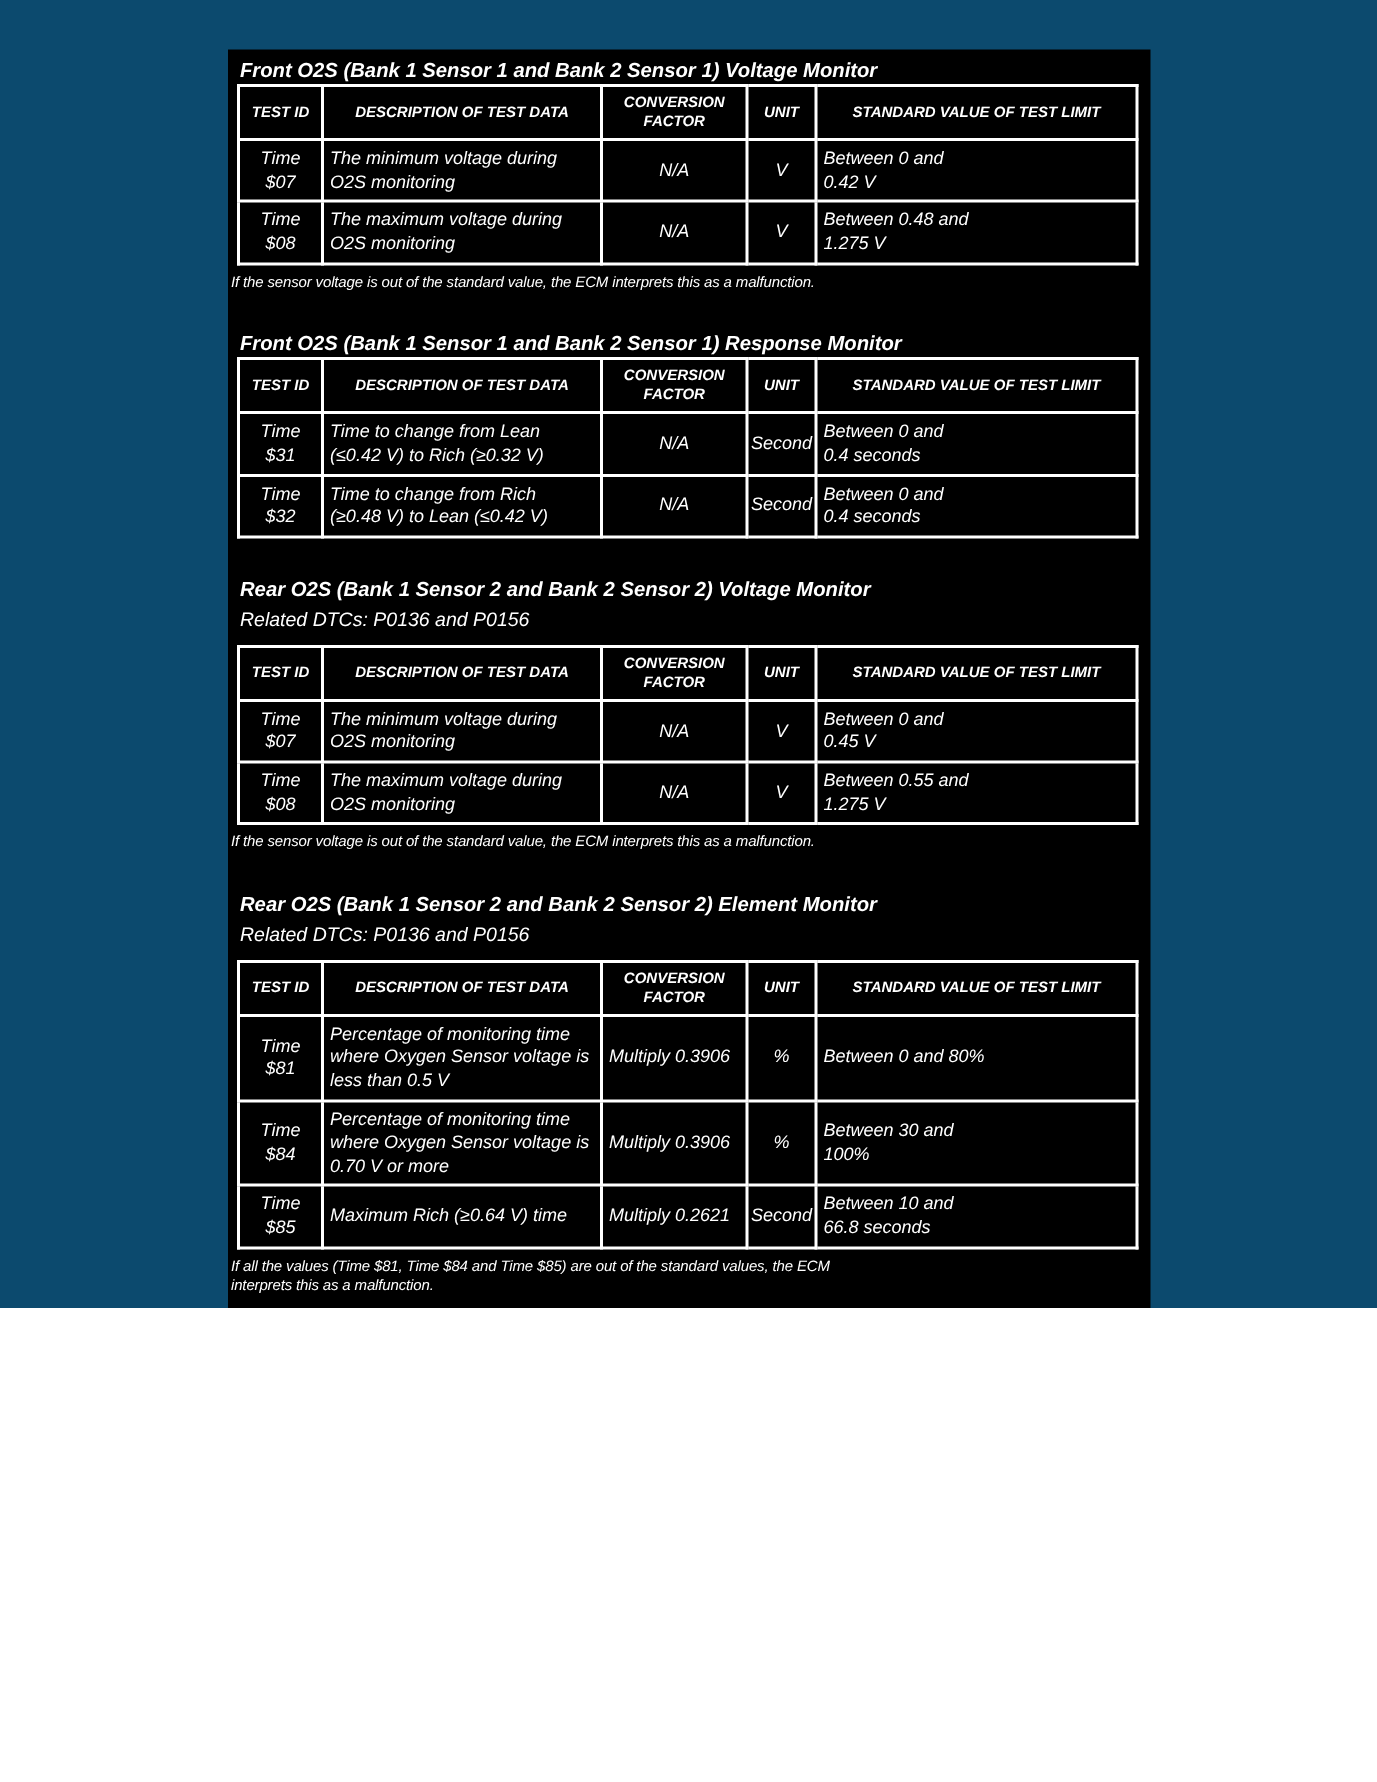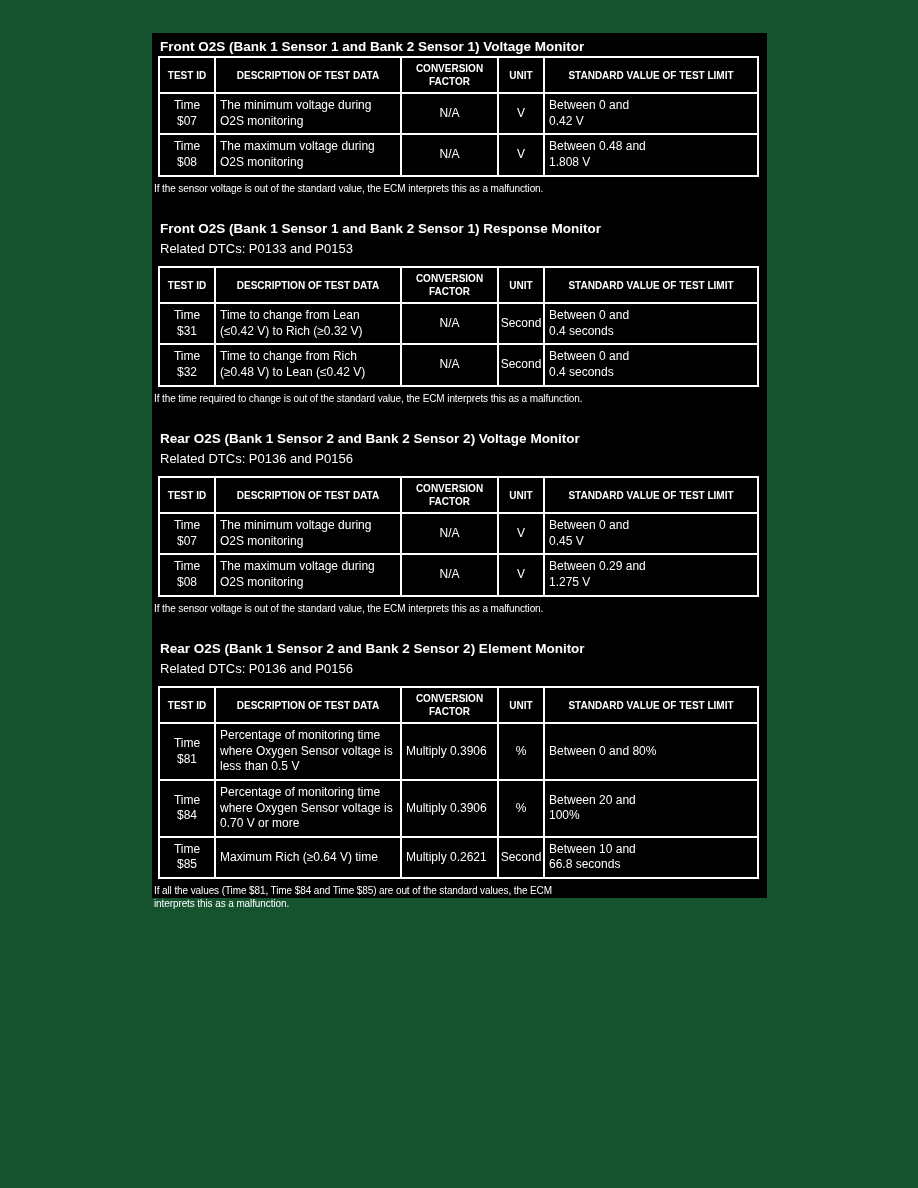--- a/index.html
+++ b/index.html
@@ -4,23 +4,24 @@
 <style>
   html, body {
     margin: 0;
     padding: 0;
     background: #ffffff;
     font-family: "Liberation Sans", sans-serif;
   }
   .page {
     position: relative;
     width: 918px;
-    height: 1188px;
-    background: #14532d;
+    height: 872px;
+    background: #0c4a6e;
     overflow: hidden;
+    font-style: italic;
   }
   .panel {
     position: absolute;
     left: 152px;
     top: 33px;
     width: 615px;
     height: 865px;
     box-sizing: border-box;
     background: #000000;
     color: #ffffff;
@@ -114,30 +115,29 @@
 0.42 V</td>
           </tr>
           <tr>
             <td class="center">Time
 $08</td>
             <td>The maximum voltage during
 O2S monitoring</td>
             <td class="center">N/A</td>
             <td class="center tight">V</td>
             <td>Between 0.48 and
-1.808 V</td>
+1.275 V</td>
           </tr>
         </tbody>
       </table>
       <div class="note">If the sensor voltage is out of the standard value, the ECM interprets this as a malfunction.</div>
     </div>
 
     <div class="section">
       <div class="sec-title">Front O2S (Bank 1 Sensor 1 and Bank 2 Sensor 1) Response Monitor</div>
-      <div class="sec-sub">Related DTCs: P0133 and P0153</div>
       <table class="data-table">
         <colgroup>
             <col class="c-id">
             <col class="c-desc">
             <col class="c-conv">
             <col class="c-unit">
             <col class="c-std">
           </colgroup>
         <thead>
           <tr>
@@ -164,21 +164,20 @@
 $32</td>
             <td>Time to change from Rich
 (≥0.48 V) to Lean (≤0.42 V)</td>
             <td class="center">N/A</td>
             <td class="center tight">Second</td>
             <td>Between 0 and
 0.4 seconds</td>
           </tr>
         </tbody>
       </table>
-      <div class="note">If the time required to change is out of the standard value, the ECM interprets this as a malfunction.</div>
     </div>
 
     <div class="section">
       <div class="sec-title">Rear O2S (Bank 1 Sensor 2 and Bank 2 Sensor 2) Voltage Monitor</div>
       <div class="sec-sub">Related DTCs: P0136 and P0156</div>
       <table class="data-table">
         <colgroup>
             <col class="c-id">
             <col class="c-desc">
             <col class="c-conv">
@@ -205,21 +204,21 @@
             <td>Between 0 and
 0.45 V</td>
           </tr>
           <tr>
             <td class="center">Time
 $08</td>
             <td>The maximum voltage during
 O2S monitoring</td>
             <td class="center">N/A</td>
             <td class="center tight">V</td>
-            <td>Between 0.29 and
+            <td>Between 0.55 and
 1.275 V</td>
           </tr>
         </tbody>
       </table>
       <div class="note">If the sensor voltage is out of the standard value, the ECM interprets this as a malfunction.</div>
     </div>
 
     <div class="section">
       <div class="sec-title">Rear O2S (Bank 1 Sensor 2 and Bank 2 Sensor 2) Element Monitor</div>
       <div class="sec-sub">Related DTCs: P0136 and P0156</div>
@@ -252,21 +251,21 @@
             <td>Between 0 and 80%</td>
           </tr>
           <tr>
             <td class="center">Time
 $84</td>
             <td>Percentage of monitoring time
 where Oxygen Sensor voltage is
 0.70 V or more</td>
             <td>Multiply 0.3906</td>
             <td class="center tight">%</td>
-            <td>Between 20 and
+            <td>Between 30 and
 100%</td>
           </tr>
           <tr>
             <td class="center">Time
 $85</td>
             <td>Maximum Rich (≥0.64 V) time</td>
             <td>Multiply 0.2621</td>
             <td class="center tight">Second</td>
             <td>Between 10 and
 66.8 seconds</td>

